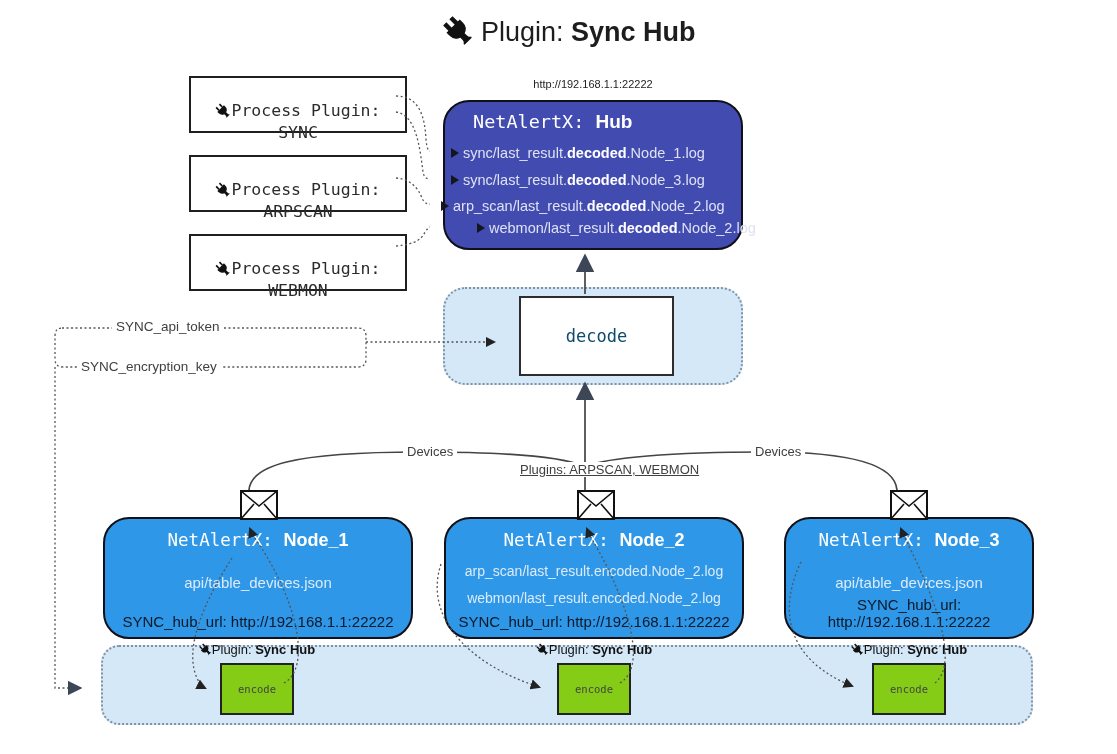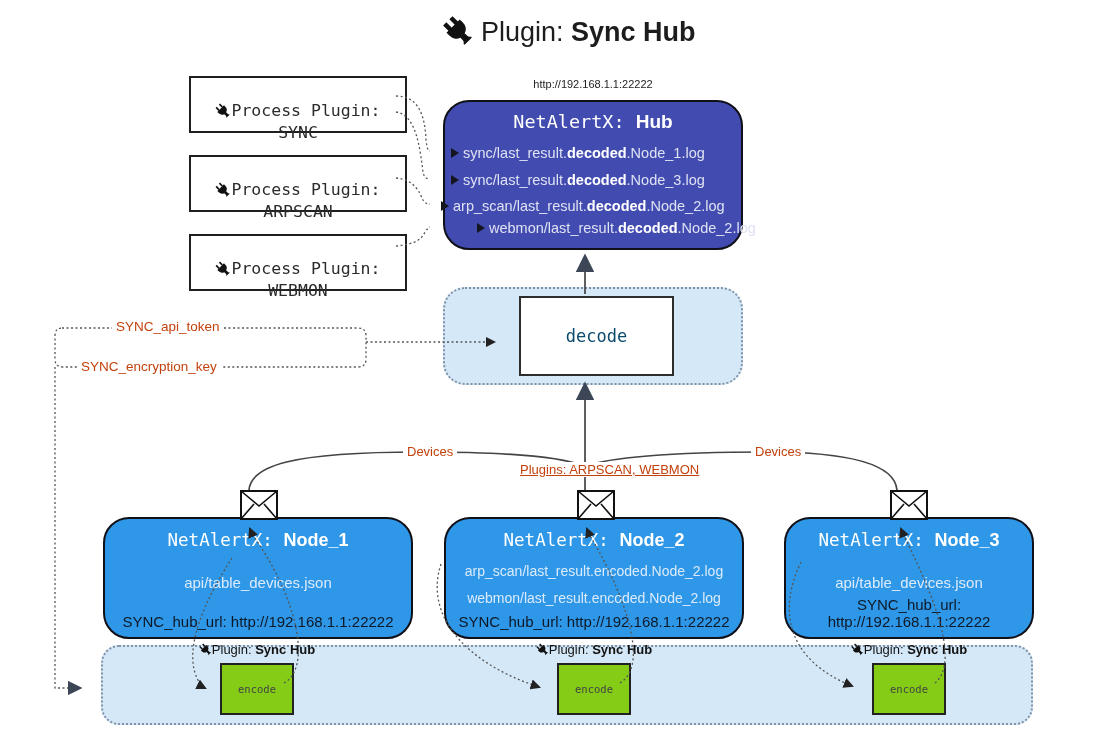--- a/index.html
+++ b/index.html
@@ -15,37 +15,37 @@
 
   
   .pbox{left:178px;width:218px;height:57px;background:#fff;border:2px solid #1f1f1f;
         text-align:center;font-size:16px;color:#2b2b2b;padding-top:22px;box-sizing:border-box;line-height:22px;}
   .pbox .mono{font-size:16.5px;}
 
   
   .hub-url{left:432px;top:78px;width:300px;text-align:center;font-size:11px;color:#1d1d1d;}
   .hub{left:432px;top:100px;width:300px;height:150px;background:#424CB0;border:2px solid #101018;
        border-radius:26px;box-sizing:border-box;color:#fff;}
-  .hub-title{margin-top:9px;text-align:center;font-size:19px;}
+  .hub-title{margin-top:9px;font-size:19px;padding-left:28px;}
   .hub-title .mono{font-size:18.5px;}
   .hub-title b{font-family:"Liberation Sans","DejaVu Sans",sans-serif;font-weight:bold;}
   .hublog{position:absolute;display:flex;align-items:center;font-size:14.5px;color:#dfe2f3;white-space:nowrap;}
   .hublog b{color:#fff;}
   .tri{width:0;height:0;border-left:8px solid #15151f;border-top:5px solid transparent;
        border-bottom:5px solid transparent;margin-right:4px;flex:none;}
 
   
   .decode-wrap{left:432px;top:287px;width:300px;height:98px;background:#D5E8F8;
                border:2px dotted #7E92A8;border-radius:22px;box-sizing:border-box;}
   .decode-box{left:508px;top:296px;width:155px;height:80px;background:#fff;border:2px solid #2d2d2d;
               box-sizing:border-box;display:flex;align-items:center;justify-content:center;
               font-size:17px;color:#0c4a6e;}
 
   
-  .linelabel{background:#fff;padding:0 4px;font-size:13.5px;color:#c2410c;z-index:11;white-space:nowrap;}
+  .linelabel{background:#fff;padding:0 4px;font-size:13.5px;color:#404040;z-index:11;white-space:nowrap;}
 
   
   .node{top:517px;height:122px;background:#2E97E8;border:2px solid #101018;border-radius:26px;
         box-sizing:border-box;color:#fff;}
   .node-title{text-align:center;margin-top:11px;font-size:18px;}
   .node-title .mono{font-size:17.5px;}
   .node-title b{font-family:"Liberation Sans","DejaVu Sans",sans-serif;font-weight:bold;}
   .node-line{position:absolute;width:100%;text-align:center;color:#dcebfb;white-space:nowrap;}
   .node-footer{position:absolute;bottom:7px;width:100%;text-align:center;font-size:15px;color:#0f1826;}
 

